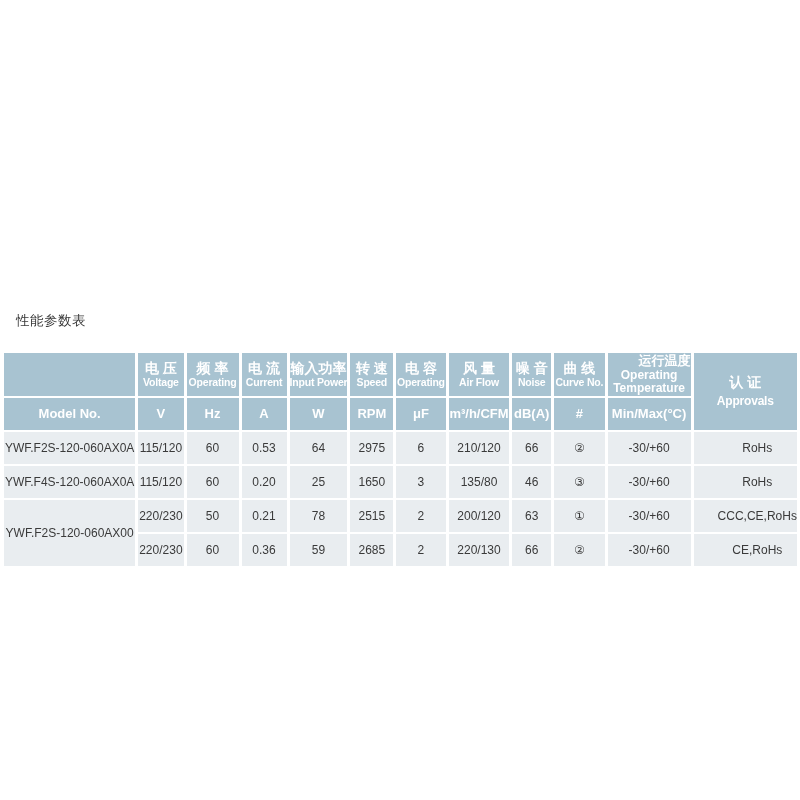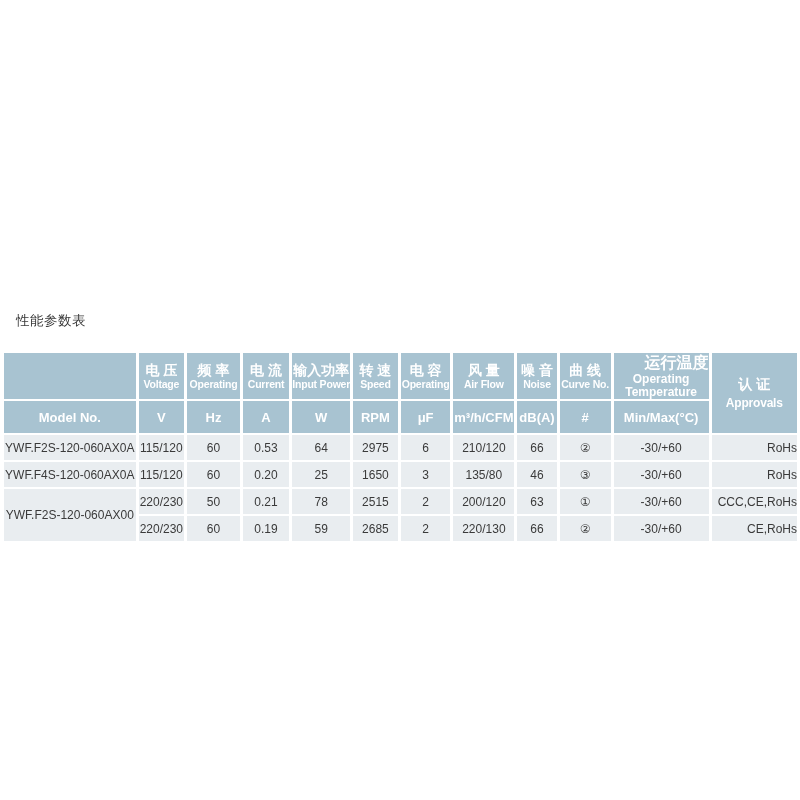--- a/index.html
+++ b/index.html
@@ -74,26 +74,26 @@
     font-size: 12px;
     font-weight: bold;
     line-height: 1.1;
   }
   th.approvals-th .cn { margin-bottom: 3px; }
   th.approvals-th .en { font-size: 12px; }
   tbody td {
     background: var(--row-bg);
     color: var(--body-text);
     font-size: 12px;
-    height: 25px;
+    height: 32px;
   }
   td.model-cell { font-size: 12px; }
   td.approval-cell {
-    text-align: right;
-    padding-left: 6px;
+    text-align: center;
+    padding-left: 24px;
   }
   td.curve-cell { font-size: 12px; }
 </style>
 </head>
 <body>
 
 <div class="page">
 
   <h2 class="page-title">性能参数表</h2>
 
@@ -145,21 +145,21 @@
         </th>
         <th>
           <div class="cn">噪 音</div>
           <div class="en">Noise</div>
         </th>
         <th>
           <div class="cn">曲 线</div>
           <div class="en">Curve No.</div>
         </th>
         <th>
-          <div class="cn" style="font-size:16px;padding-left:31px;">运行温度</div>
+          <div class="cn" style="font-size:13px;padding-left:31px;">运行温度</div>
           <div class="en-sm">Operating</div>
           <div class="en-sm">Temperature</div>
         </th>
         <th class="approvals-th" rowspan="2">
           <div class="cn">认 证</div>
           <div class="en">Approvals</div>
         </th>
       </tr>
       <tr class="hrow2">
         <th>Model No.</th>
@@ -214,21 +214,21 @@
         <td>2</td>
         <td>200/120</td>
         <td>63</td>
         <td class="curve-cell">①</td>
         <td>-30/+60</td>
         <td class="approval-cell">CCC,CE,RoHs</td>
       </tr>
       <tr>
         <td>220/230</td>
         <td>60</td>
-        <td>0.19</td>
+        <td>0.36</td>
         <td>59</td>
         <td>2685</td>
         <td>2</td>
         <td>220/130</td>
         <td>66</td>
         <td class="curve-cell">②</td>
         <td>-30/+60</td>
         <td class="approval-cell">CE,RoHs</td>
       </tr>
     </tbody>

